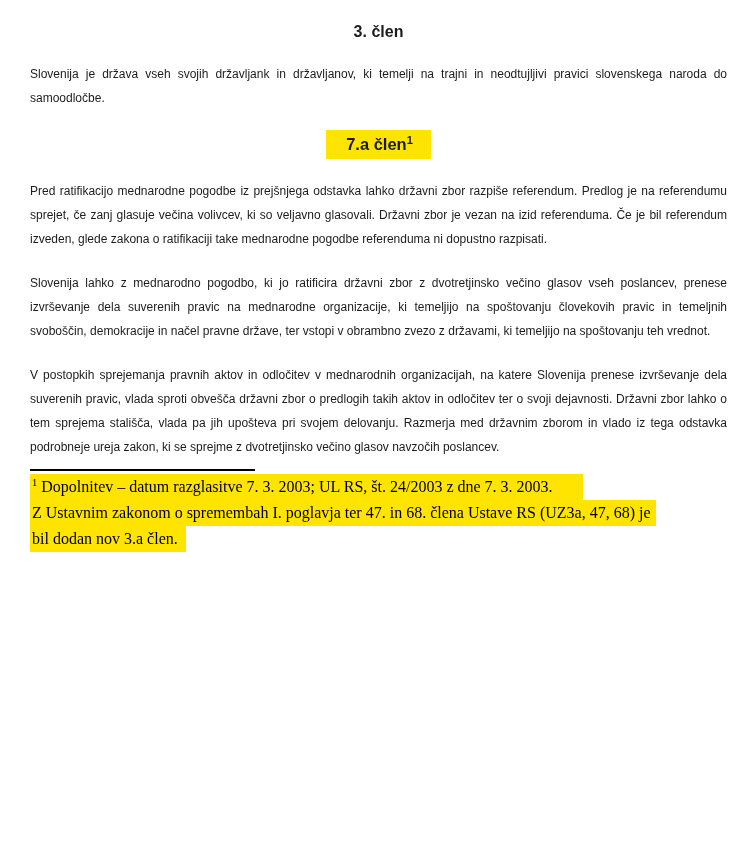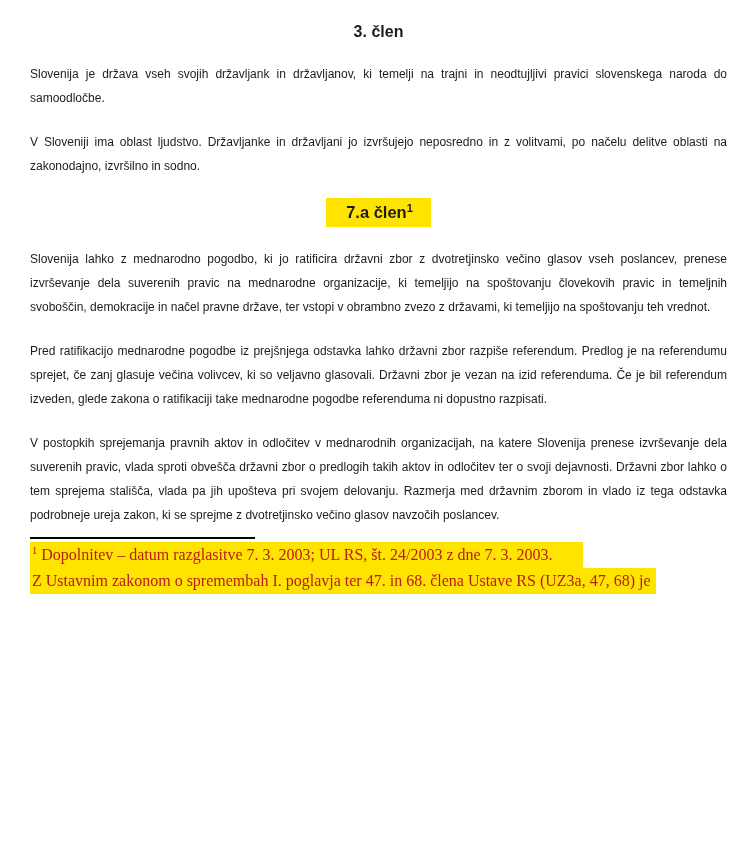--- a/index.html
+++ b/index.html
@@ -56,21 +56,21 @@
   .footnote-sep {
     margin: 10px 0 0 0;
     width: 225px;
     height: 0;
     border-top: 2px solid #000000;
   }
   .footnote {
     margin: 3px 0 0 0;
     font-family: "Liberation Serif", serif;
     font-size: 16px;
-    color: #b91c1c;
+    color: #000000;
   }
   .fn-line {
     line-height: 26px;
     white-space: nowrap;
   }
   .fn-line .hl-inline {
     display: inline-block;
     background: var(--hl, #ffe400);
     line-height: 26px;
   }
@@ -85,37 +85,39 @@
 </style>
 </head>
 <body style="background: rgb(255, 255, 255);">
 
 <div class="page">
 
   <h1 class="title">3. člen</h1>
 
   <p class="para">Slovenija je država vseh svojih državljank in državljanov, ki temelji na trajni in neodtujljivi pravici slovenskega naroda do samoodločbe.</p>
 
-  <p class="para">V Sloveniji ima oblast ljudstvo. Državljanke in državljani jo izvršujejo neposredno in z volitvami, po načelu delitve oblasti na zakonodajno, izvršilno in sodno.</p>
 
   <h2 class="heading">
     <span class="hl-block"><span>7.a člen</span><sup>1</sup></span>
   </h2>
 
+  <p class="para">Pred ratifikacijo mednarodne pogodbe iz prejšnjega odstavka lahko državni zbor razpiše referendum. Predlog je na referendumu sprejet, če zanj glasuje večina volivcev, ki so veljavno glasovali. Državni zbor je vezan na izid referenduma. Če je bil referendum izveden, glede zakona o ratifikaciji take mednarodne pogodbe referenduma ni dopustno razpisati.</p>
+
   <p class="para">Slovenija lahko z mednarodno pogodbo, ki jo ratificira državni zbor z dvotretjinsko večino glasov vseh poslancev, prenese izvrševanje dela suverenih pravic na mednarodne organizacije, ki temeljijo na spoštovanju človekovih pravic in temeljnih svoboščin, demokracije in načel pravne države, ter vstopi v obrambno zvezo z državami, ki temeljijo na spoštovanju teh vrednot.</p>
-
-  <p class="para">Pred ratifikacijo mednarodne pogodbe iz prejšnjega odstavka lahko državni zbor razpiše referendum. Predlog je na referendumu sprejet, če zanj glasuje večina volivcev, ki so veljavno glasovali. Državni zbor je vezan na izid referenduma. Če je bil referendum izveden, glede zakona o ratifikaciji take mednarodne pogodbe referenduma ni dopustno razpisati.</p>
 
 
   <p class="para">V postopkih sprejemanja pravnih aktov in odločitev v mednarodnih organizacijah, na katere Slovenija prenese izvrševanje dela suverenih pravic, vlada sproti obvešča državni zbor o predlogih takih aktov in odločitev ter o svoji dejavnosti. Državni zbor lahko o tem sprejema stališča, vlada pa jih upošteva pri svojem delovanju. Razmerja med državnim zborom in vlado iz tega odstavka podrobneje ureja zakon, ki se sprejme z dvotretjinsko večino glasov navzočih poslancev.</p>
 
   <div class="footnote-sep"></div>
 
   <div class="footnote">
     <div class="fn-line fn-line-1">
       <span class="hl-inline"><sup>1</sup> <span>Dopolnitev – datum razglasitve 7. 3. 2003; UL RS, št. 24/2003 z dne 7. 3. 2003.</span></span>
     </div>
     <div class="fn-line fn-line-2">
       <span class="hl-inline">Z Ustavnim zakonom o spremembah I. poglavja ter 47. in 68. člena Ustave RS (UZ3a, 47, 68) je</span>
     </div>
+    <div class="fn-line fn-line-3">
+      <span class="hl-inline">bil dodan nov 3.a člen.</span>
+    </div>
   </div>
 
 </div>
 
 </body></html>

